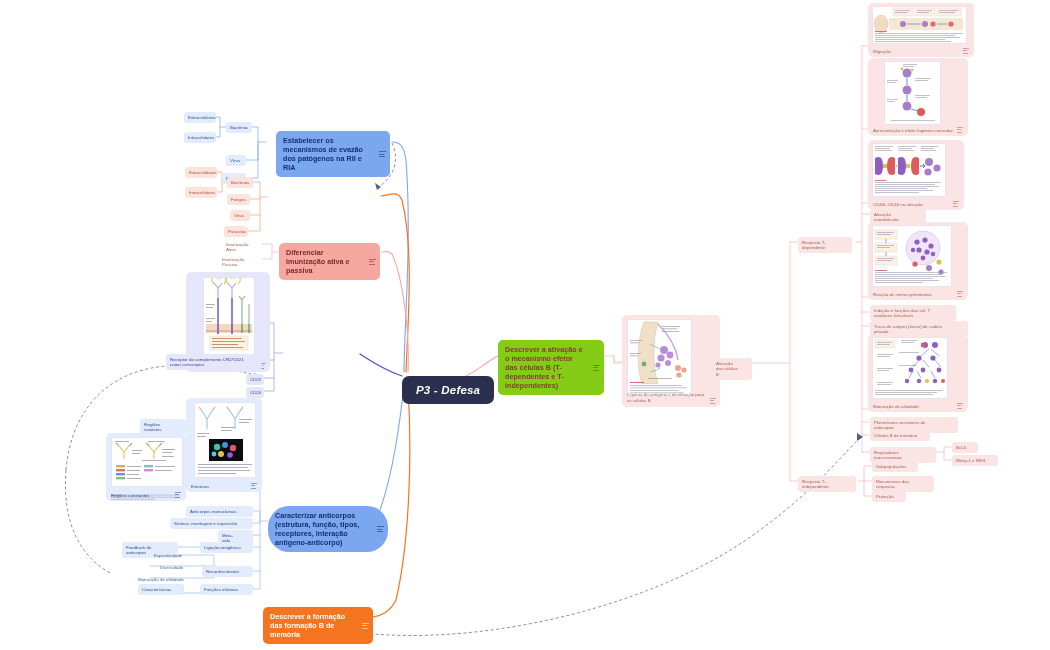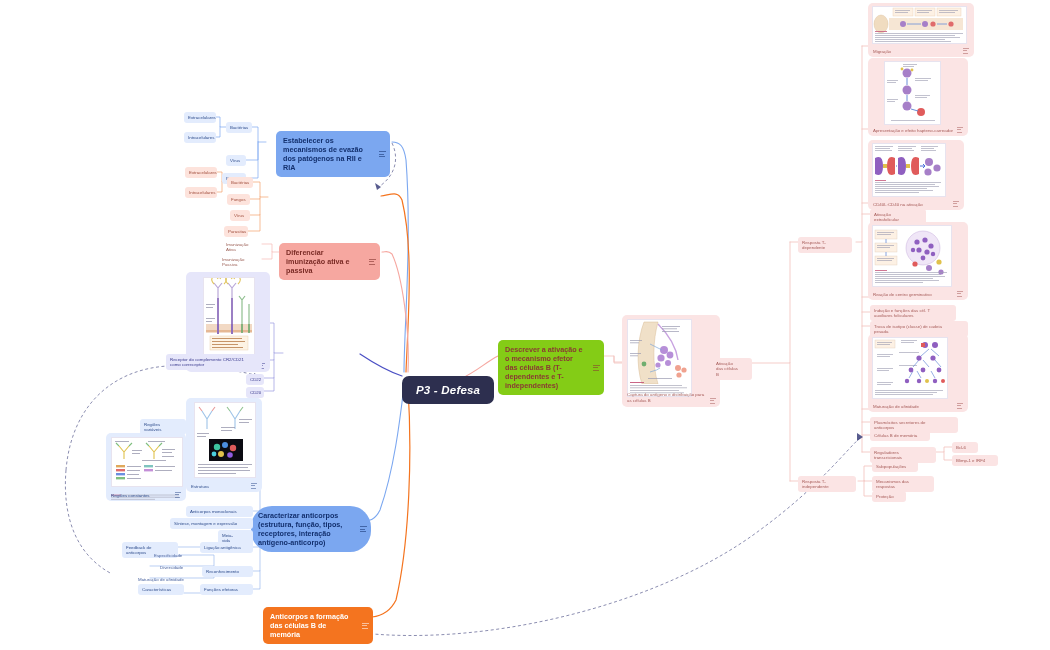--- a/index.html
+++ b/index.html
@@ -396,21 +396,21 @@
       </svg>
     </div>
     <span class="cap">Regiões constantes</span>
     <span class="capico" style="right:5px;color:#2f4d8c;">
         <i></i>
         <i></i>
         <i></i>
       </span>
   </div>
 
-  <div class="node main blue2" style="left:251px;top:506px;width:120px;border-radius:21px;">
+  <div class="node main blue2" style="left:268px;top:506px;width:120px;border-radius:21px;">
     <span class="txt">Caracterizar anticorpos (estrutura, função, tipos, receptores, interação antígeno-anticorpo)</span>
     <span class="ico">
         <i></i>
         <i></i>
         <i></i>
       </span>
   </div>
 
   <div class="node chip lblue" style="left:186px;top:506px;width:67px;">
     <span class="txt">Anticorpos monoclonais</span>
@@ -440,21 +440,21 @@
     <span class="txt">Maturação de afinidade</span>
   </div>
   <div class="node chip lblue" style="left:200px;top:584px;width:53px;">
     <span class="txt">Funções efetoras</span>
   </div>
   <div class="node chip lblue" style="left:138px;top:584px;width:46px;">
     <span class="txt">Características</span>
   </div>
 
   <div class="node main orange" style="left:263px;top:607px;width:110px;">
-    <span class="txt">Anticorpos a formação das células B de memória</span>
+    <span class="txt">Descrever a formação das formação B de memória</span>
     <span class="ico">
         <i></i>
         <i></i>
         <i></i>
       </span>
   </div>
 
   <div class="node main salmon" style="left:498px;top:340px;width:106px;">
     <span class="txt">Descrever a ativação e o mecanismo efetor das células B (T-dependentes e T-independentes)</span>
     <span class="ico">

